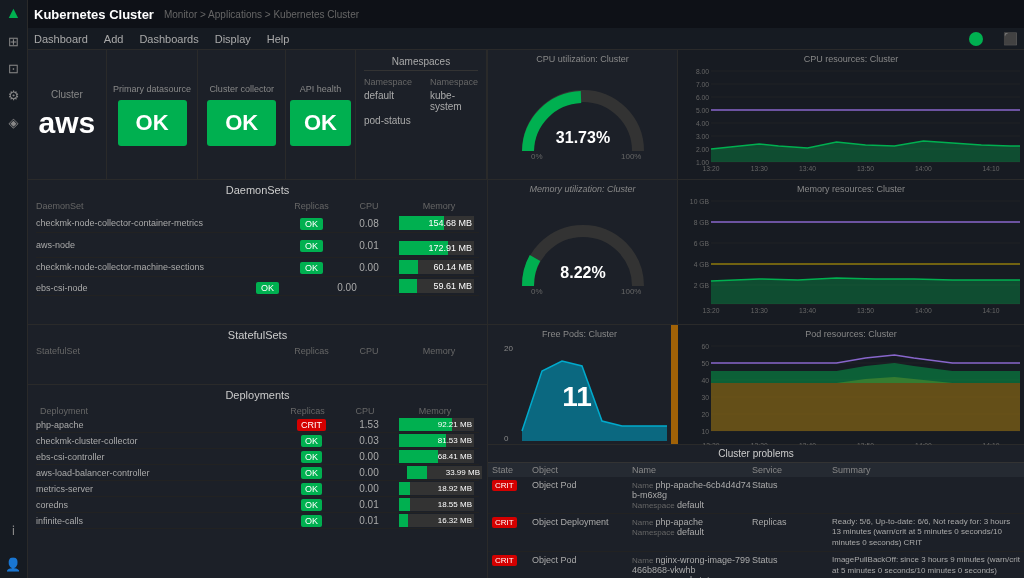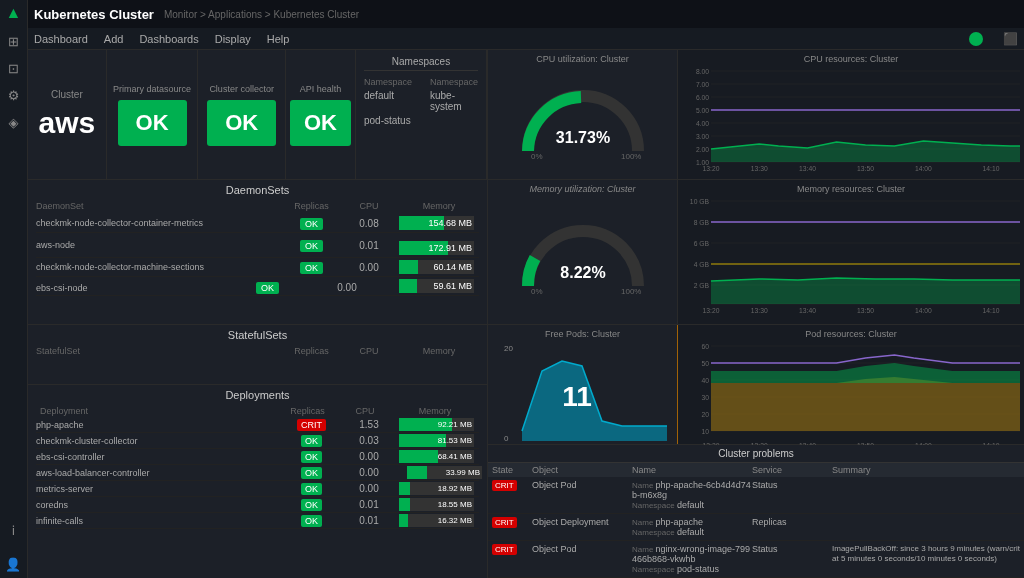--- a/index.html
+++ b/index.html
@@ -340,21 +340,21 @@
               <text x="130" y="117" fill="#666" font-size="7" text-anchor="middle">13:40</text>
               <text x="190" y="117" fill="#666" font-size="7" text-anchor="middle">13:50</text>
               <text x="250" y="117" fill="#666" font-size="7" text-anchor="middle">14:00</text>
               <text x="320" y="117" fill="#666" font-size="7" text-anchor="middle">14:10</text>
             </svg>
           </div>
         </div>
 
         <div style="display:flex;height:120px;border-bottom:1px solid #2a2a2a;">
 
-          <div style="width:190px;background:#1c2028;border-right:1px solid #a16207;padding:4px;">
+          <div style="width:190px;background:#1c2028;border-right:7px solid #a16207;padding:4px;">
             <div style="font-size:9px;color:#888;text-align:center;margin-bottom:2px;">Free Pods: Cluster</div>
             <svg width="175" height="105" viewBox="0 0 175 105">
 
               <text x="12" y="10" fill="#888" font-size="8">20</text>
               <text x="12" y="100" fill="#888" font-size="8">0</text>
 
               <polygon points="30,90 50,30 70,20 90,25 110,80 130,85 150,85 175,85 175,100 30,100" fill="#0099bb99"></polygon>
               <polyline points="30,90 50,30 70,20 90,25 110,80 130,85 150,85 175,85" fill="none" stroke="#00aacc" stroke-width="1.5"></polyline>
 
               <text x="85" y="65" text-anchor="middle" fill="#fff" font-size="28" font-weight="bold">11</text>
@@ -414,20 +414,21 @@
   </div>
               <div style="display: flex; padding: 3px 4px; border-bottom: 1px solid rgb(34, 34, 34); align-items: flex-start; font-size: 9px;">
     <span style="width:40px;"><span style="background:#d40000;color:#fff;padding:1px 3px;border-radius:2px;font-size:8px;">CRIT</span></span>
     <span style="width:100px;color:#aaa;">Object Deployment</span>
     <span style="width:120px;">
       <span style="color:#666;font-size:8px;">Name </span>
       <span style="color:#aaa;word-break:break-all;">php-apache</span>
       <br><span style="color:#666;font-size:8px;">Namespace </span><span style="color:#aaa;">default</span>
     </span>
     <span style="width:80px;color:#aaa;">Replicas</span>
+    <span style="flex:1;color:#aaa;font-size:8px;line-height:1.3;">Ready: 5/6, Up-to-date: 6/6, Not ready for: 3 hours 13 minutes (warn/crit at 5 minutes 0 seconds/10 minutes 0 seconds) CRIT</span>
   </div>
               <div style="display: flex; padding: 3px 4px; border-bottom: 1px solid rgb(34, 34, 34); align-items: flex-start; font-size: 9px;">
     <span style="width:40px;"><span style="background:#d40000;color:#fff;padding:1px 3px;border-radius:2px;font-size:8px;">CRIT</span></span>
     <span style="width:100px;color:#aaa;">Object Pod</span>
     <span style="width:120px;">
       <span style="color:#666;font-size:8px;">Name </span>
       <span style="color:#aaa;word-break:break-all;">nginx-wrong-image-799466b868-vkwhb</span>
       <br><span style="color:#666;font-size:8px;">Namespace </span><span style="color:#aaa;">pod-status</span>
     </span>
     <span style="width:80px;color:#aaa;">Status</span>

